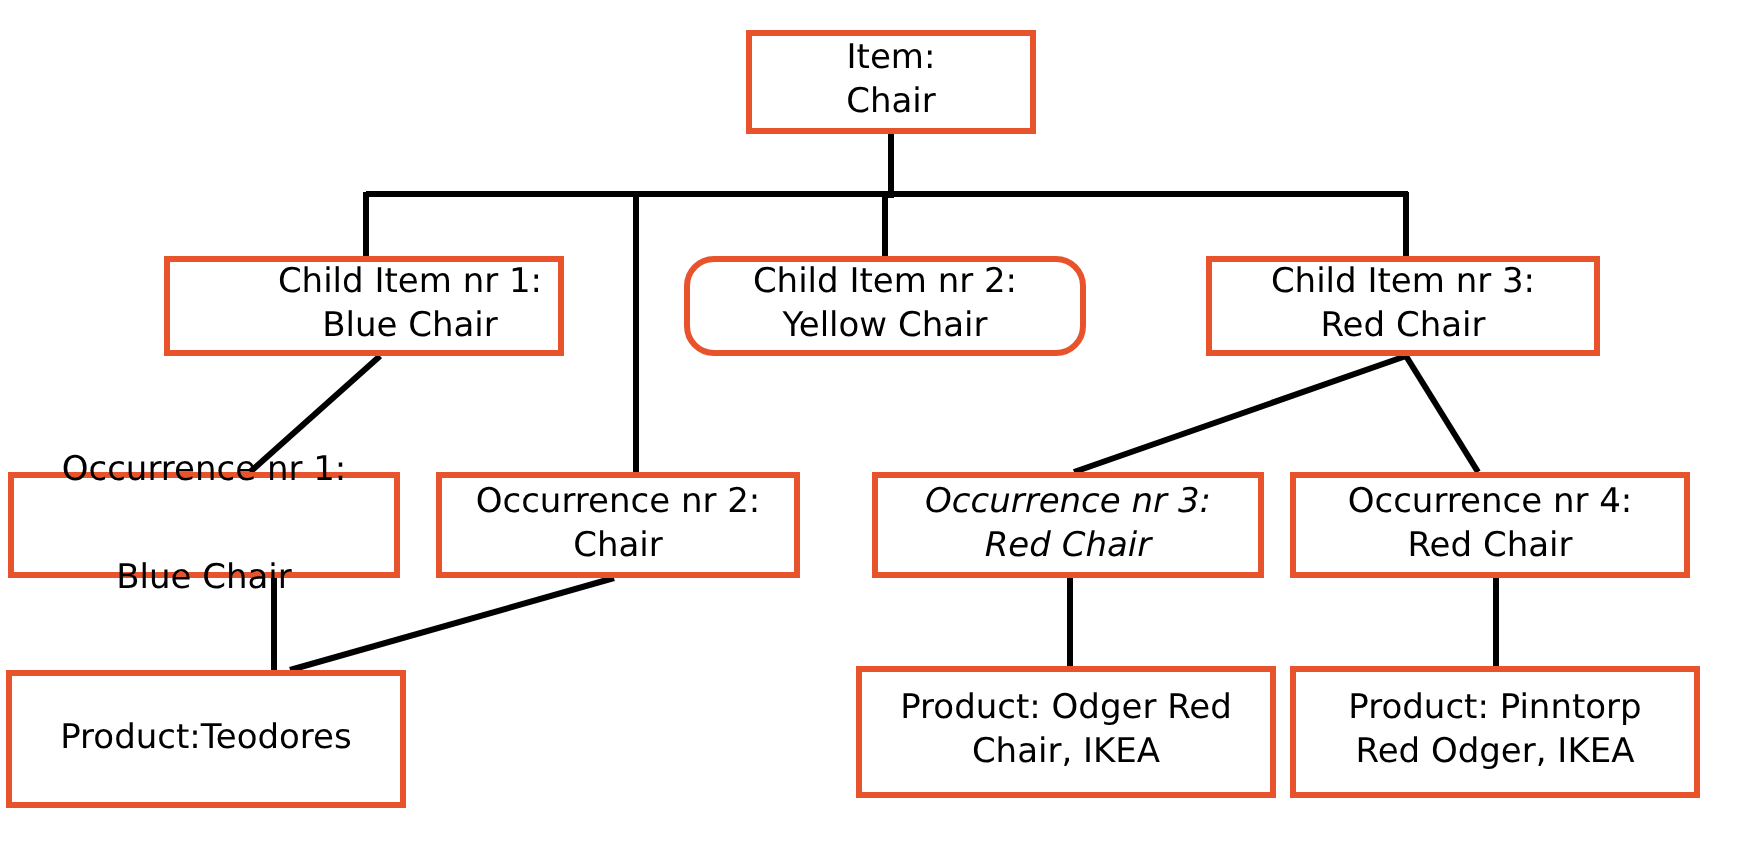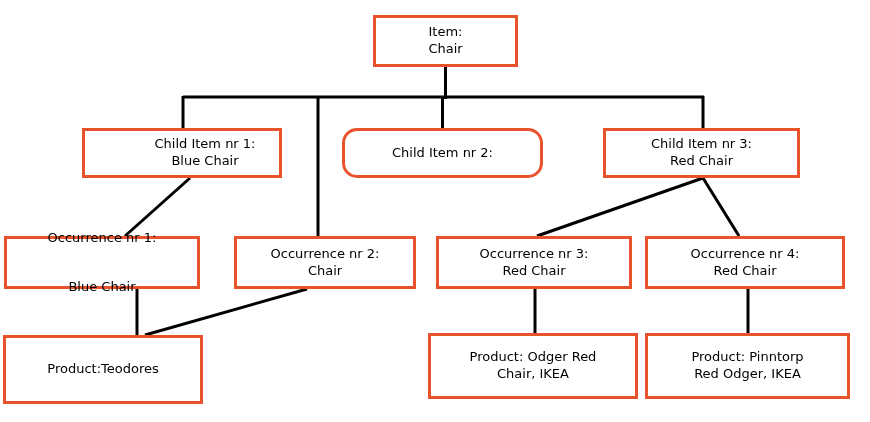--- a/index.html
+++ b/index.html
@@ -23,31 +23,31 @@
     z-index: 2;
     box-sizing: border-box;
     background: #ffffff;
     border: 3px solid #e8532c;
     display: flex;
     flex-direction: column;
     align-items: center;
     justify-content: center;
     text-align: center;
     color: #000000;
-    font-size: 13px;
+    font-size: 17px;
     line-height: 1.28;
     white-space: nowrap;
   }
   #n-item  { left: 373px; top: 15px;  width: 145px; height: 52px; }
   #n-child1{ left: 82px;  top: 128px; width: 200px; height: 50px; padding-left: 46px; }
   #n-child2{ left: 342px; top: 128px; width: 201px; height: 50px; border-radius: 15px; }
   #n-child3{ left: 603px; top: 128px; width: 197px; height: 50px; }
   #n-occ1  { left: 4px;   top: 236px; width: 196px; height: 53px; gap: 32px; }
-  #n-occ2  { left: 234px; top: 236px; width: 182px; height: 53px; }
-  #n-occ3  { left: 436px; top: 236px; width: 196px; height: 53px; }
+  #n-occ2  { left: 218px; top: 236px; width: 182px; height: 53px; }
+  #n-occ3  { left: 436px; top: 236px; width: 196px; height: 53px; font-style: italic; }
   #n-occ4  { left: 645px; top: 236px; width: 200px; height: 53px; }
   #n-prod1 { left: 3px;   top: 335px; width: 200px; height: 69px; }
   #n-prod2 { left: 428px; top: 333px; width: 210px; height: 66px; }
   #n-prod3 { left: 645px; top: 333px; width: 205px; height: 66px; }
 </style>
 </head>
 <body>
 
 <div class="canvas">
 
@@ -72,20 +72,21 @@
     <span>Chair</span>
   </div>
 
   <div class="node" id="n-child1">
     <span>Child Item nr 1:</span>
     <span>Blue Chair</span>
   </div>
 
   <div class="node" id="n-child2">
     <span>Child Item nr 2:</span>
+    <span>Yellow Chair</span>
   </div>
 
   <div class="node" id="n-child3">
     <span>Child Item nr 3:</span>
     <span>Red Chair</span>
   </div>
 
   <div class="node" id="n-occ1">
     <span>Occurrence nr 1:</span>
     <span>Blue Chair</span>

